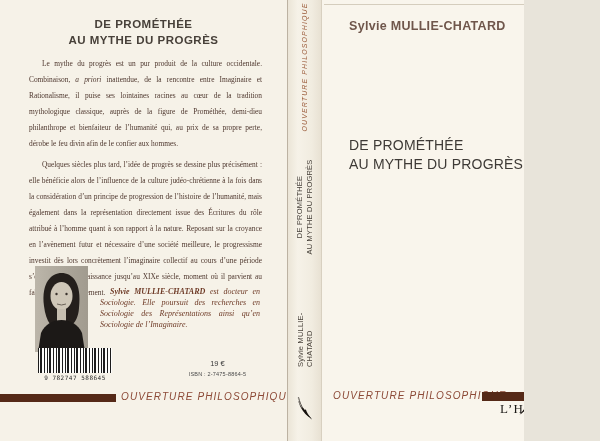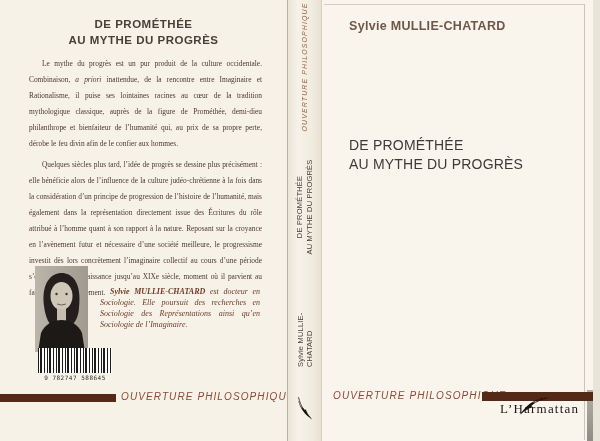--- a/index.html
+++ b/index.html
@@ -1,16 +1,16 @@
 <!DOCTYPE html>
 <html><head>
 <meta charset="utf-8">
 <style>
   html,body{margin:0;padding:0;background:#e8e4da;}
-  #page{position:relative;width:593px;height:441px;background:#0f172a;overflow:hidden;
+  #page{position:relative;width:524px;height:441px;background:#0f172a;overflow:hidden;
         font-family:"Liberation Sans",sans-serif;box-shadow:inset 0 0 45px rgba(110,90,60,.10);}
   section{position:absolute;top:0;height:441px;}
 
   
   .back{left:0;width:287px;background:#f6f2e8;}
   .bc-title{position:absolute;left:0;top:16px;width:287px;text-align:center;
             font-weight:bold;font-size:11.5px;line-height:16px;color:#474039;letter-spacing:.5px;}
   .bc-body{position:absolute;left:29px;top:56px;width:233px;
            font-family:"Liberation Serif",serif;font-size:7.4px;line-height:16px;
            color:#4e372e;text-align:justify;}
@@ -100,20 +100,24 @@
       </svg>
     </div>
 
     <p class="bio"><strong>Sylvie MULLIE-CHATARD</strong><span> est docteur en Sociologie. Elle poursuit des recherches en Sociologie des Représentations ainsi qu’en Sociologie de l’Imaginaire.</span></p>
 
     <div class="barcode-wrap">
       <div class="bars"></div>
       <div class="barcode-digits">9 782747 588645</div>
     </div>
 
+    <div class="pricebox">
+      <div class="price">19 €</div>
+      <div class="isbn">ISBN : 2-7475-8864-5</div>
+    </div>
 
     <div class="bc-bar"></div>
     <div class="bc-collection collection-text">OUVERTURE PHILOSOPHIQUE</div>
   </section>
 
   <section class="spine">
     <div class="spine-inner">
       <div class="spine-logo">
         <svg width="26" height="16" viewBox="0 0 36 22">
           <path d="M35 1 C24 1 11 7 3 20 C9 15 13 13 17 12 C14 12 15 10 19 8 C16 8 18 6 22 5 C19 5 24 3 28 3 C25 2 30 1 35 1 Z" fill="#17120e"></path>

